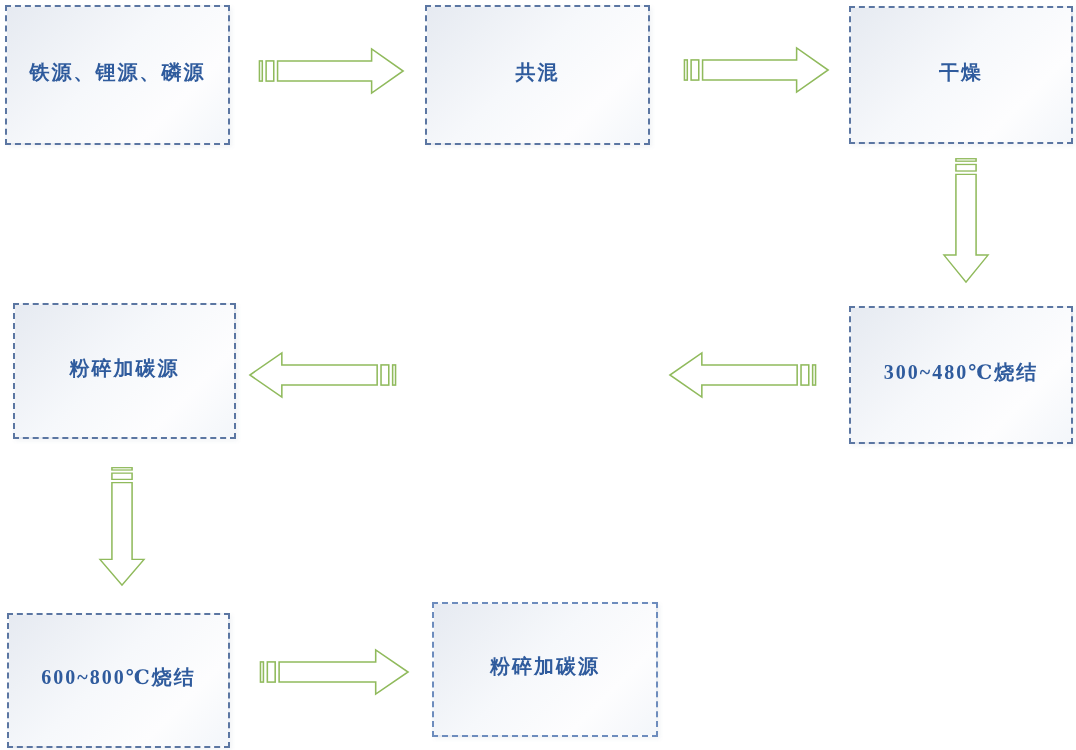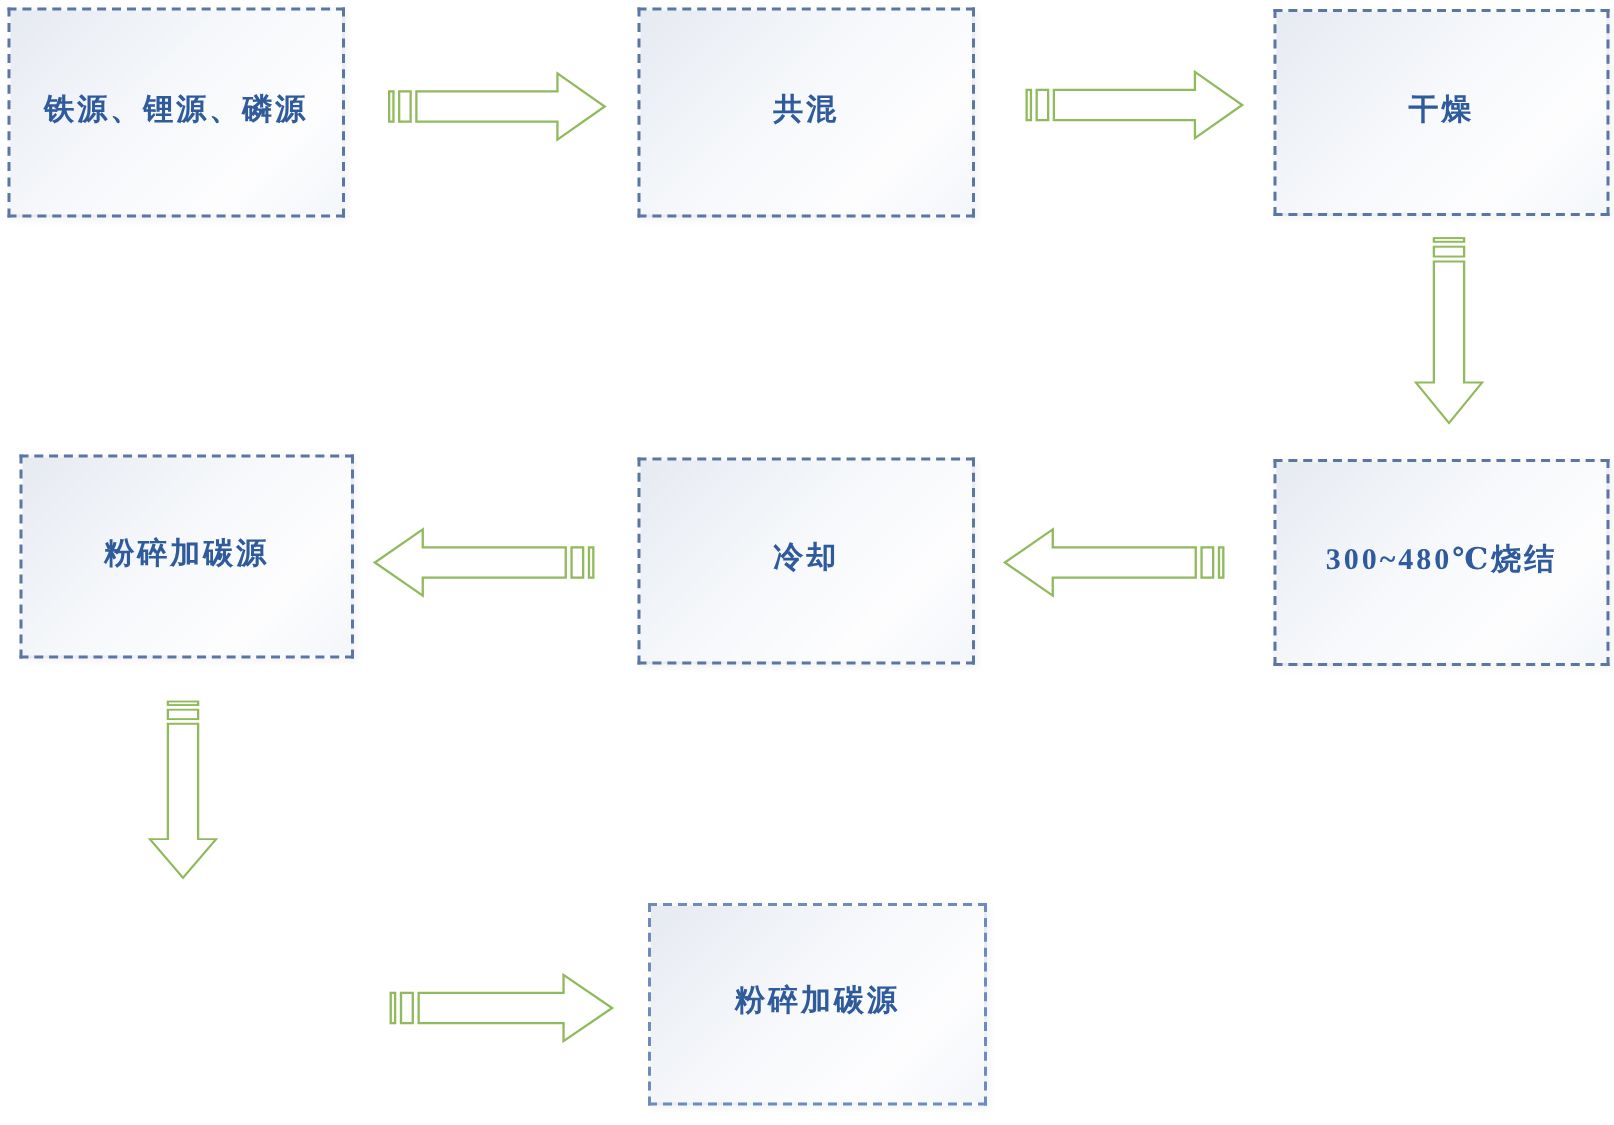--- a/index.html
+++ b/index.html
@@ -81,28 +81,28 @@
   </div>
 
   <div class="node pos-mixing">
     <span class="label">共混</span>
   </div>
 
   <div class="node pos-sinter-low">
     <span class="label">300~480℃烧结</span>
   </div>
 
-  <div class="node pos-cooling">
-    <span class="label">冷却</span>
-  </div>
 
   <div class="node pos-crush-carbon">
     <span class="label">粉碎加碳源</span>
   </div>
 
+  <div class="node pos-sinter-high">
+    <span class="label">600~800℃烧结</span>
+  </div>
 
   <div class="node pos-product">
     <span class="label">粉碎加碳源</span>
   </div>
 
   <div class="arrow rot-right" style="left:332px; top:71px;">
     <svg width="148" height="48">
         <use href="#striped-arrow"></use>
       </svg>
   </div>

